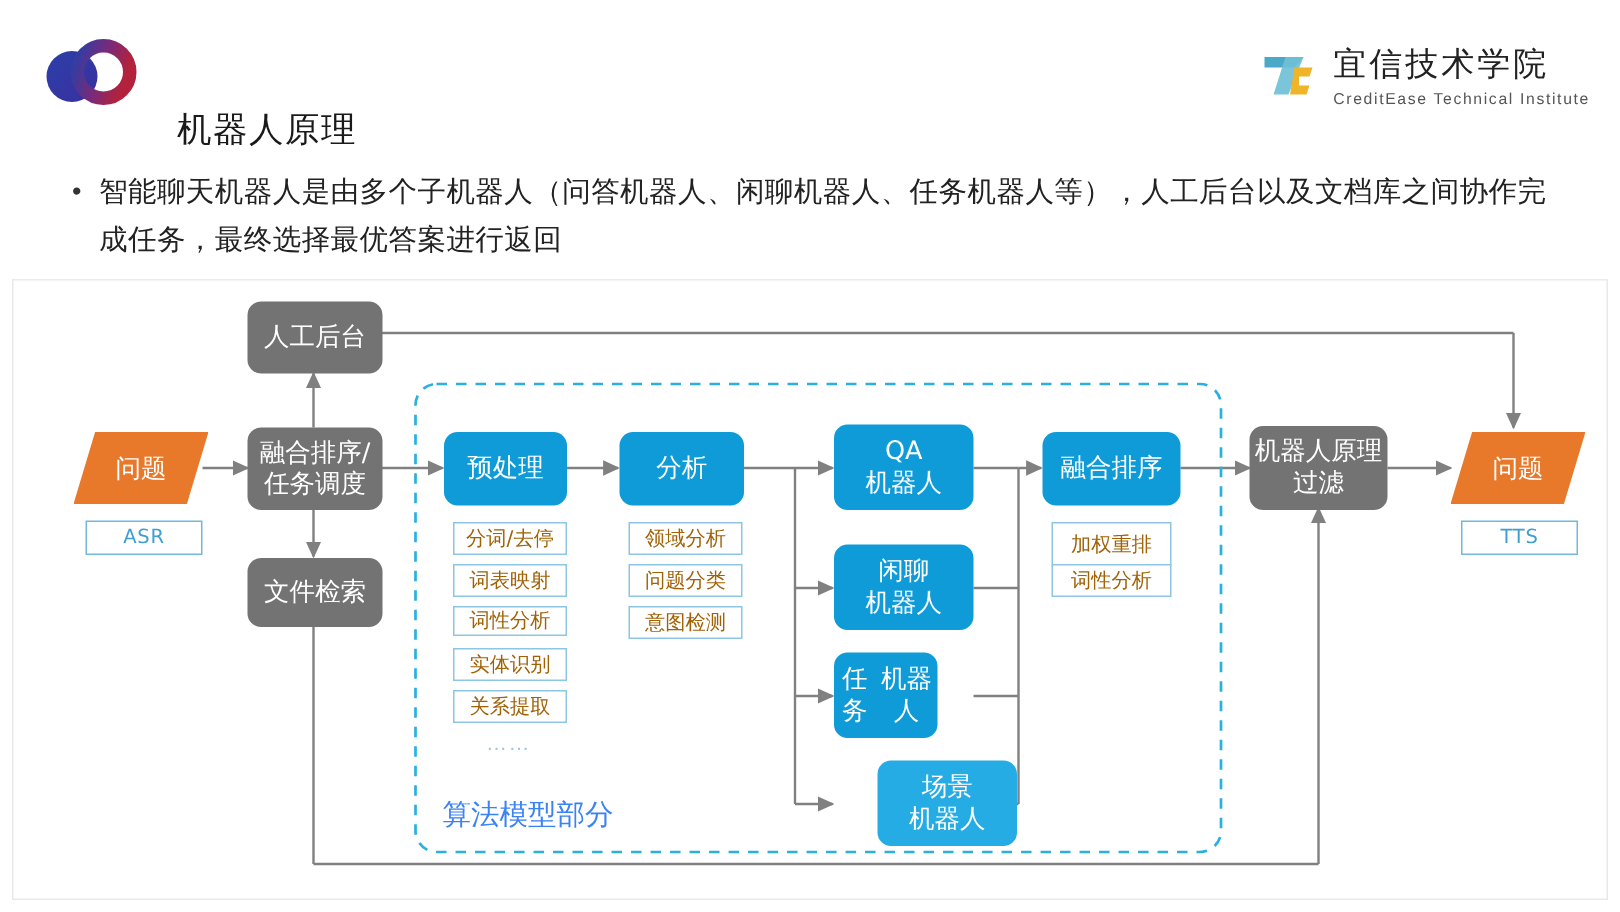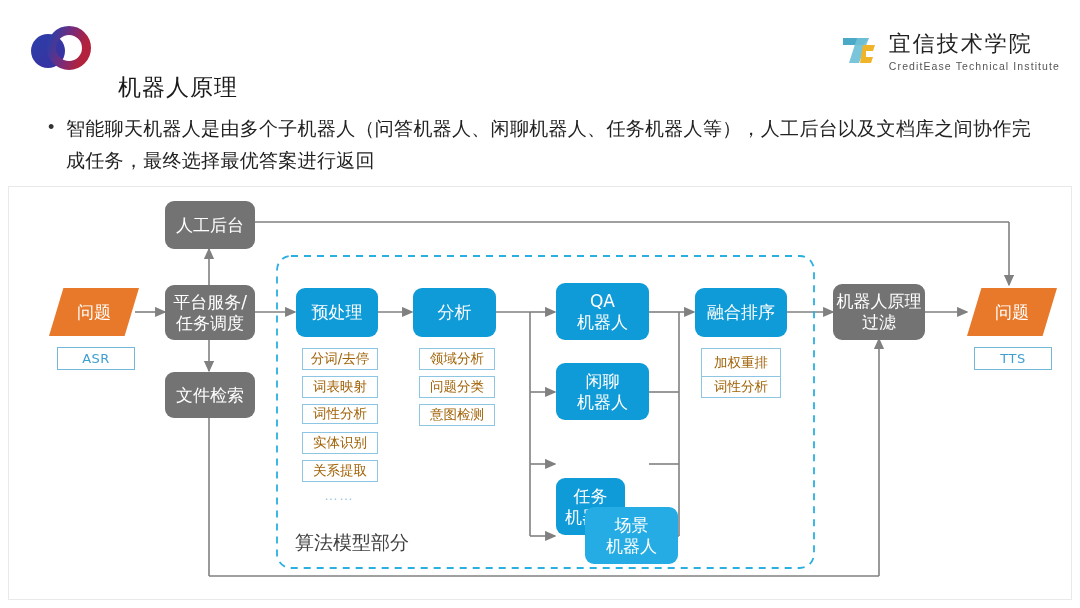--- a/index.html
+++ b/index.html
@@ -54,21 +54,21 @@
 
   .tag{position:absolute;box-sizing:border-box;border:1px solid #73b8d8;background:#fff;
        color:#3f9fd0;font-size:13px;display:flex;align-items:center;justify-content:center;
        font-family:"DejaVu Sans","Liberation Sans",sans-serif;letter-spacing:.5px;}
 
   .subtag{position:absolute;box-sizing:border-box;border:1px solid #8cc6e2;background:#fff;
           color:#a16207;font-size:13.5px;display:flex;align-items:center;justify-content:center;
           font-family:"DejaVu Sans","Liberation Sans",sans-serif;}
 
   .dots{position:absolute;color:#9ec9de;font-size:14px;letter-spacing:1px;}
-  .zone-label{position:absolute;color:#404040;font-size:19px;
+  .zone-label{position:absolute;color:#3b82f6;font-size:19px;
               font-family:"DejaVu Sans","Liberation Sans",sans-serif;}
 </style>
 </head>
 <body>
 
 <div class="header">
 
   <div class="logo-mark">
     <svg width="76" height="48" viewBox="0 0 76 48">
       <defs>
@@ -163,21 +163,21 @@
   </div>
   <div class="tag" style="left:48px;top:160px;width:78px;height:23px;">
     <span>ASR</span>
   </div>
 
   <div class="node n-green" style="left:156px;top:14px;width:90px;height:48px;">
     <span>人工后台</span>
   </div>
 
   <div class="node n-green" style="left:156px;top:98px;width:90px;height:55px;flex-direction:column;">
-    <span>平台服务/</span>
+    <span>融合排序/</span>
     <span>任务调度</span>
   </div>
 
   <div class="node n-green" style="left:156px;top:185px;width:90px;height:46px;">
     <span>文件检索</span>
   </div>
 
   <div class="node n-green" style="left:824px;top:97px;width:92px;height:56px;flex-direction:column;">
     <span>机器人原理</span>
     <span>过滤</span>
@@ -217,21 +217,21 @@
     </div>
 
   <div class="node n-blue" style="left:547px;top:96px;width:93px;height:57px;flex-direction:column;">
     <span>QA</span>
     <span>机器人</span>
   </div>
   <div class="node n-blue" style="left:547px;top:176px;width:93px;height:57px;flex-direction:column;">
     <span>闲聊</span>
     <span>机器人</span>
   </div>
-  <div class="node n-blue" style="left:547px;top:248px;width:69px;height:57px;flex-direction:column;margin-top:43px;">
+  <div class="node n-blue" style="left:547px;top:248px;width:69px;height:57px;flex-direction:row;">
     <span>任务</span>
     <span>机器人</span>
   </div>
   <div class="node n-blue-lt" style="left:576px;top:320px;width:93px;height:57px;flex-direction:column;align-items:center;">
     <span>场景</span>
     <span>机器人</span>
   </div>
 
   <div class="node n-blue" style="left:686px;top:101px;width:92px;height:49px;">
     <span>融合排序</span>

